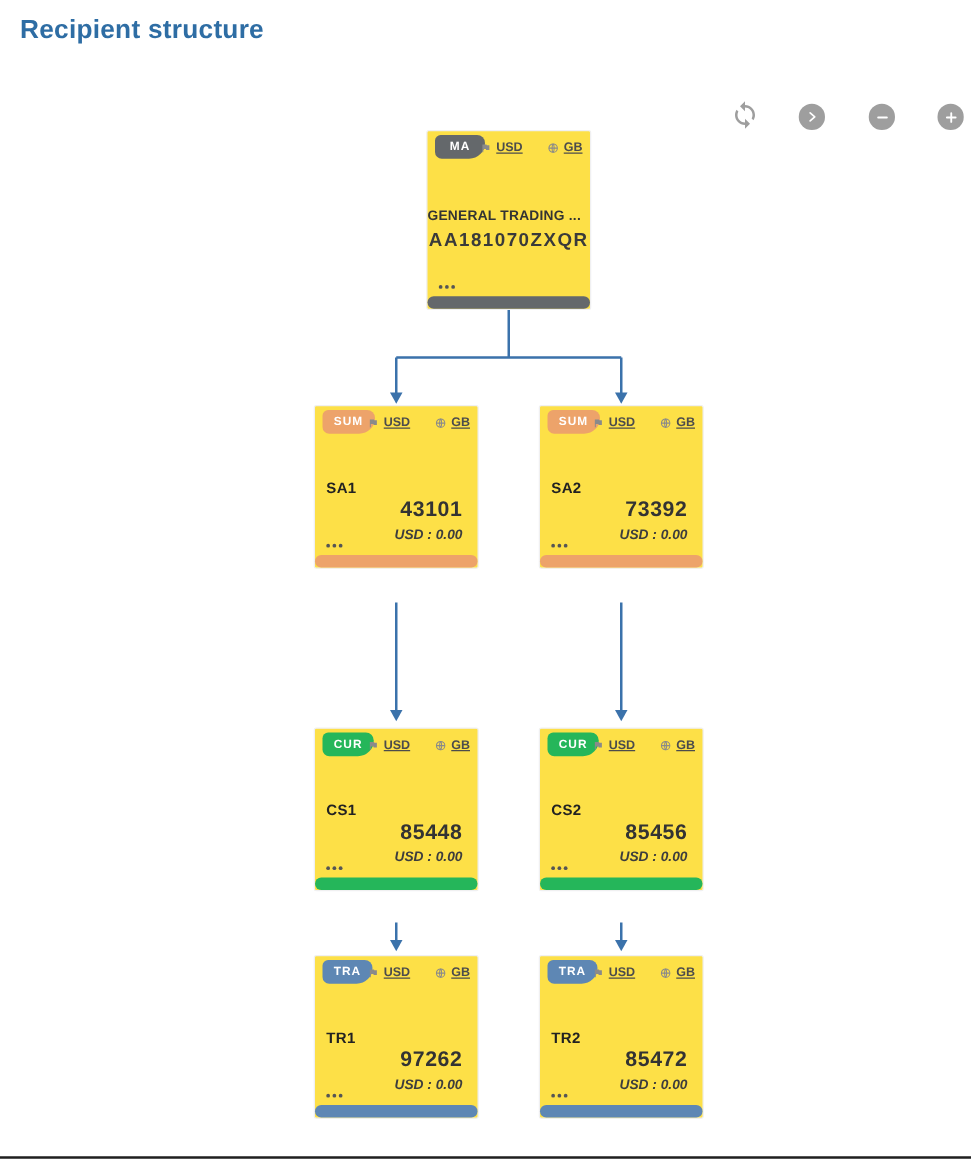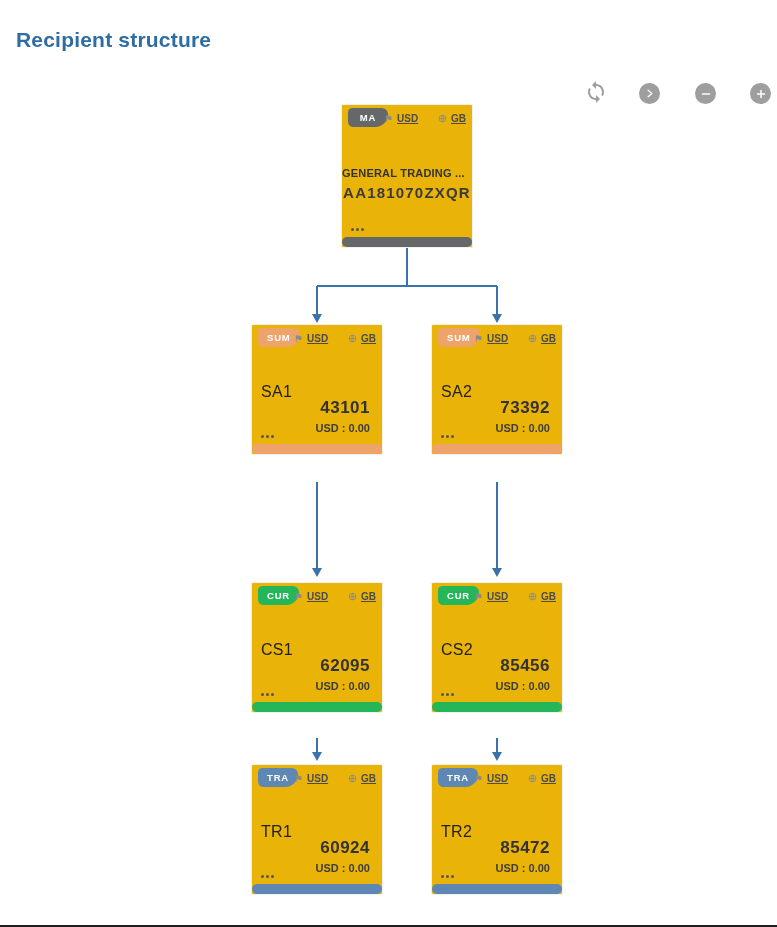--- a/index.html
+++ b/index.html
@@ -3,21 +3,21 @@
 <meta charset="utf-8">
 <style>
   html,body { margin:0; padding:0; }
   body {
     width:777px; height:927px; position:relative; overflow:hidden;
     background:#ffffff;
     font-family:"Liberation Sans", sans-serif;
   }
 
   .page-title {
-    position:absolute; left:16px; top:28px;
+    position:absolute; left:16px; top:12px;
     font-size:21px; font-weight:bold; color:#2e6da4; letter-spacing:.2px;
   }
 
   
   .sync-btn {
     position:absolute; left:583px; top:80px; width:26px; height:26px;
     background:none; border:none; padding:0; cursor:pointer;
   }
   .icon-btn {
     position:absolute; width:21px; height:21px; border-radius:50%;
@@ -25,21 +25,21 @@
     display:flex; align-items:center; justify-content:center;
     background:#9e9e9e;
   }
   #btn-expand  { left:639px; top:83px; }
   #btn-zoomout { left:695px; top:83px; }
   #btn-zoomin  { left:750px; top:83px; }
 
   
   .card {
     position:absolute; width:132px; box-sizing:border-box;
-    background:#eab308; border:1px solid #f0f0f1; border-radius:2px;
+    background:#fde047; border:1px solid #f0f0f1; border-radius:2px;
   }
   .card.root  { left:341px; top:104px; height:144px; }
   .card.child { height:131px; }
   .pos-sa1 { left:251px; top:324px; }
   .pos-sa2 { left:431px; top:324px; }
   .pos-cs1 { left:251px; top:582px; }
   .pos-cs2 { left:431px; top:582px; }
   .pos-tr1 { left:251px; top:764px; }
   .pos-tr2 { left:431px; top:764px; }
 
@@ -49,23 +49,23 @@
     color:#fff; font-size:9.5px; font-weight:bold; letter-spacing:.8px;
   }
   .hdr-item {
     position:absolute; top:8px; display:flex; align-items:center; gap:4px;
     font-size:10px; font-weight:bold; color:#4c4c4c;text-decoration:underline;
   }
   .hdr-usd { left:42px; }
   .hdr-gb  { left:96px; }
   .hdr-item svg { display:block; }
 
-  .node-label   { position:absolute; left:9px;  top:58px; font-size:16px;  font-weight:normal; color:#222; letter-spacing:.3px; }
+  .node-label   { position:absolute; left:9px;  top:58px; font-size:12px;  font-weight:bold; color:#222; letter-spacing:.3px; }
   .node-number  { position:absolute; right:12px; top:73px; font-size:17px; font-weight:bold; color:#333; letter-spacing:.5px; }
-  .node-balance { position:absolute; right:12px; top:97px; font-size:11px; font-weight:bold; color:#3d3d3d; }
+  .node-balance { position:absolute; right:12px; top:97px; font-size:11px; font-weight:bold; color:#3d3d3d;font-style:italic; }
 
   .root-name { position:absolute; left:0; right:0; top:62px; font-size:11px;  font-weight:bold; color:#333; letter-spacing:.2px; }
   .root-code { position:absolute; left:0; right:0; top:79px; text-align:center; font-size:15px; font-weight:bold; color:#3a3a3a; letter-spacing:1.2px; }
 
   .menu-dots { position:absolute; left:9px; bottom:16px; display:flex; gap:2px; cursor:pointer; }
   .menu-dots i { width:3px; height:3px; border-radius:50%; background:#555; display:block; }
 
   .card-bar {
     position:absolute; left:0; right:0; bottom:0; height:10px; border-radius:5px;
   }
@@ -203,21 +203,21 @@
     <span>USD</span>
   </span>
   <span class="hdr-item hdr-gb">
     <svg width="9" height="9" viewBox="0 0 24 24" fill="none" stroke="#8a8a8a" stroke-width="2.2">
         <circle cx="12" cy="12" r="9"></circle>
         <path d="M3 12h18M12 3c3 3.6 3 14.4 0 18M12 3c-3 3.6-3 14.4 0 18"></path>
       </svg>
     <span>GB</span>
   </span>
   <div class="node-label">CS1</div>
-  <div class="node-number">62095</div>
+  <div class="node-number">85448</div>
   <div class="node-balance">USD : 0.00</div>
   <span class="menu-dots">
       <i></i>
       <i></i>
       <i></i>
     </span>
   <div class="card-bar" style="background-color: rgb(37, 182, 90);"></div>
 </div>
 
 <div class="card child pos-cs2">
@@ -255,21 +255,21 @@
     <span>USD</span>
   </span>
   <span class="hdr-item hdr-gb">
     <svg width="9" height="9" viewBox="0 0 24 24" fill="none" stroke="#8a8a8a" stroke-width="2.2">
         <circle cx="12" cy="12" r="9"></circle>
         <path d="M3 12h18M12 3c3 3.6 3 14.4 0 18M12 3c-3 3.6-3 14.4 0 18"></path>
       </svg>
     <span>GB</span>
   </span>
   <div class="node-label">TR1</div>
-  <div class="node-number">60924</div>
+  <div class="node-number">97262</div>
   <div class="node-balance">USD : 0.00</div>
   <span class="menu-dots">
       <i></i>
       <i></i>
       <i></i>
     </span>
   <div class="card-bar" style="background-color: rgb(94, 135, 180);"></div>
 </div>
 
 <div class="card child pos-tr2">

